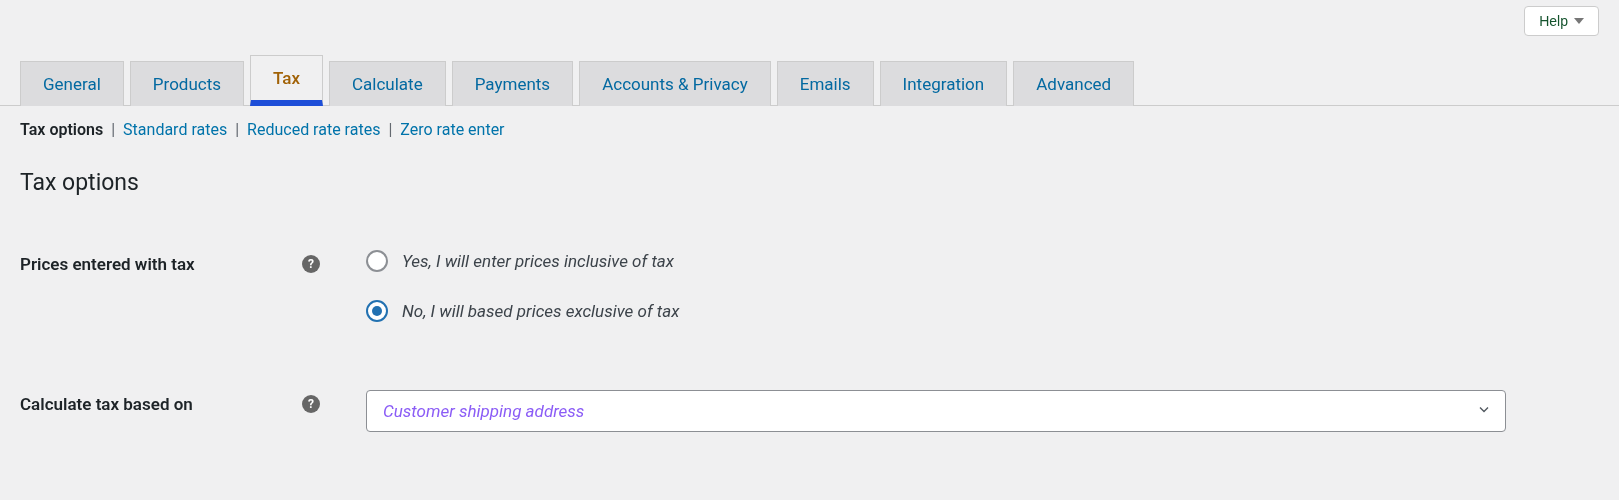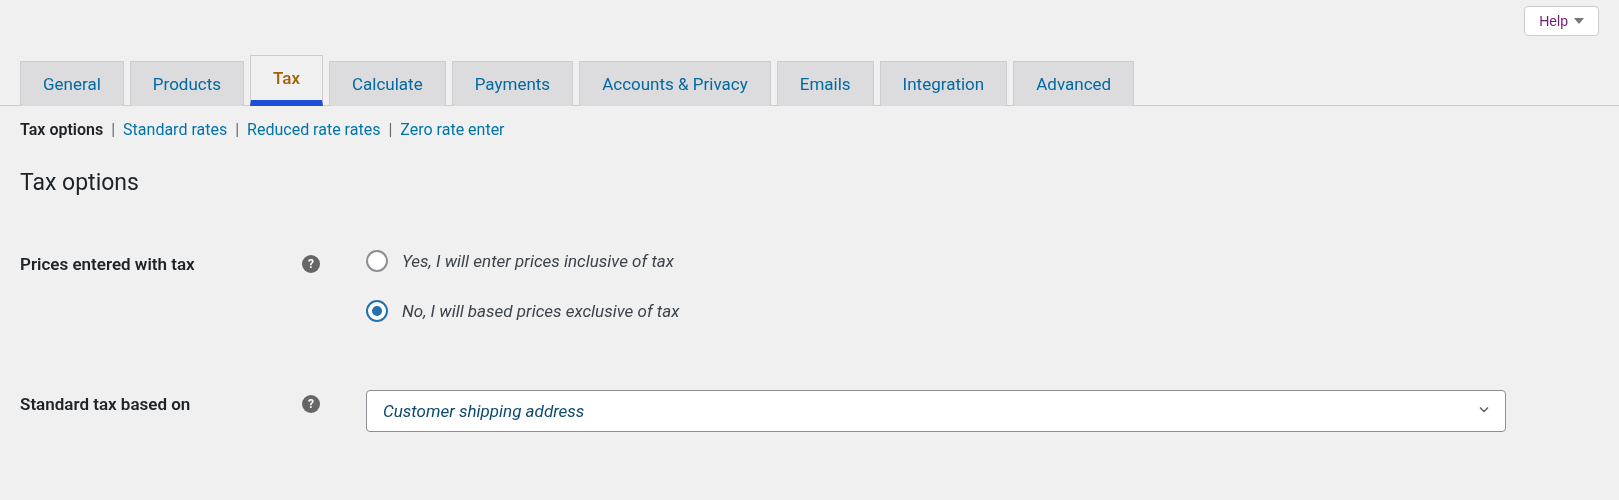--- a/index.html
+++ b/index.html
@@ -18,21 +18,21 @@
     }
     .help-button {
       position: absolute;
       top: 6px;
       right: 20px;
       background: #fff;
       border: 1px solid #ccc;
       border-radius: 4px;
       padding: 6px 14px;
       font-size: 14px;
-      color: #701a75;
+      color: #14532d;
       cursor: pointer;
       display: flex;
       align-items: center;
       gap: 6px;
     }
     .help-button .triangle {
       display: inline-block;
       width: 0;
       height: 0;
       border-left: 5px solid transparent;
@@ -163,21 +163,21 @@
       position: relative;
       width: 1140px;
     }
     .select-input {
       width: 100%;
       background: #fff;
       border: 1px solid #8c8f94;
       border-radius: 4px;
       padding: 10px 40px 10px 16px;
       font-size: 17px;
-      color: #0c4a6e;
+      color: #8b5cf6;
       cursor: pointer;
       appearance: none;
       position: relative;
     }
     .select-chevron {
       position: absolute;
       right: 14px;
       top: 50%;
       transform: translateY(-50%);
       pointer-events: none;
@@ -236,21 +236,21 @@
       </label>
       <label class="radio-option">
         <span class="radio checked"></span>
         <span>No, I will based prices exclusive of tax</span>
       </label>
     </div>
   </div>
 
   <div class="form-row compact">
     <div class="row-label">
-      <span>Standard tax based on</span>
+      <span>Calculate tax based on</span>
       <span class="help-icon">?</span>
     </div>
     <div class="field-col">
       <div class="select-wrap">
         <div class="select-input">Customer shipping address</div>
         <span class="select-chevron">
           <svg viewBox="0 0 24 24">
               <polyline points="6 9 12 15 18 9"></polyline>
             </svg>
         </span>

